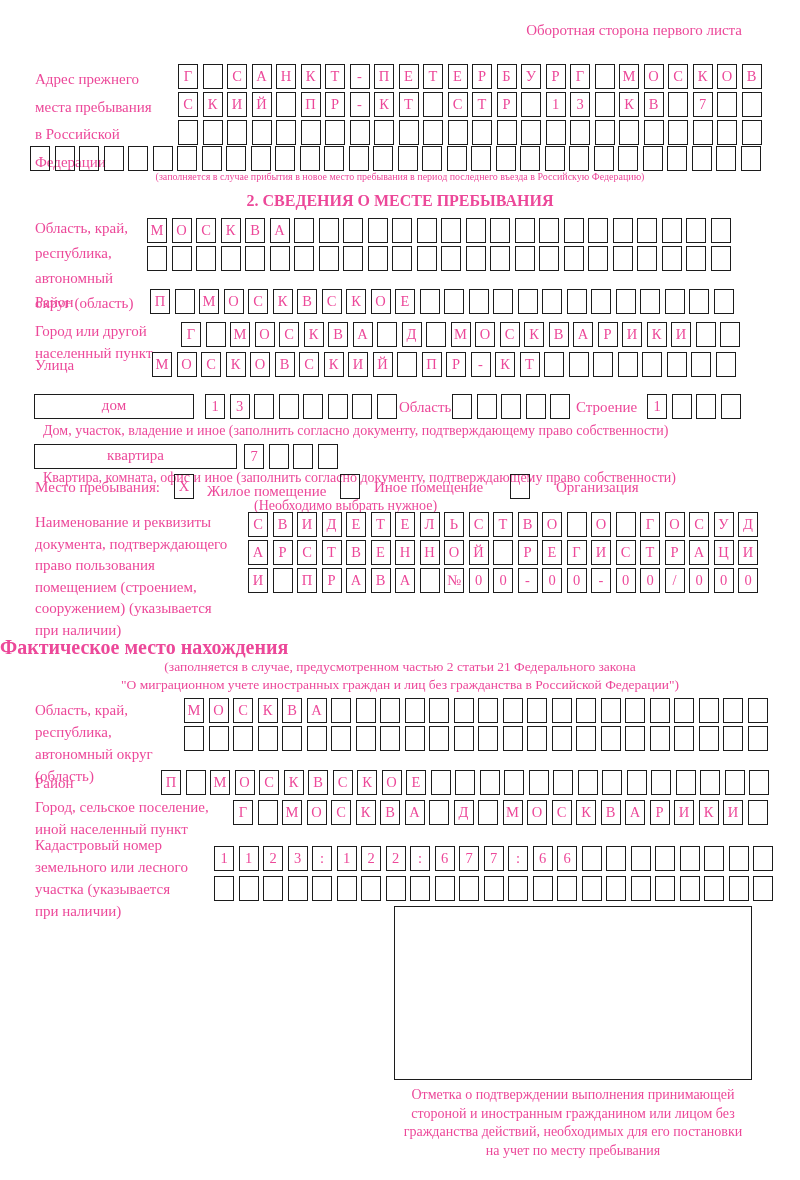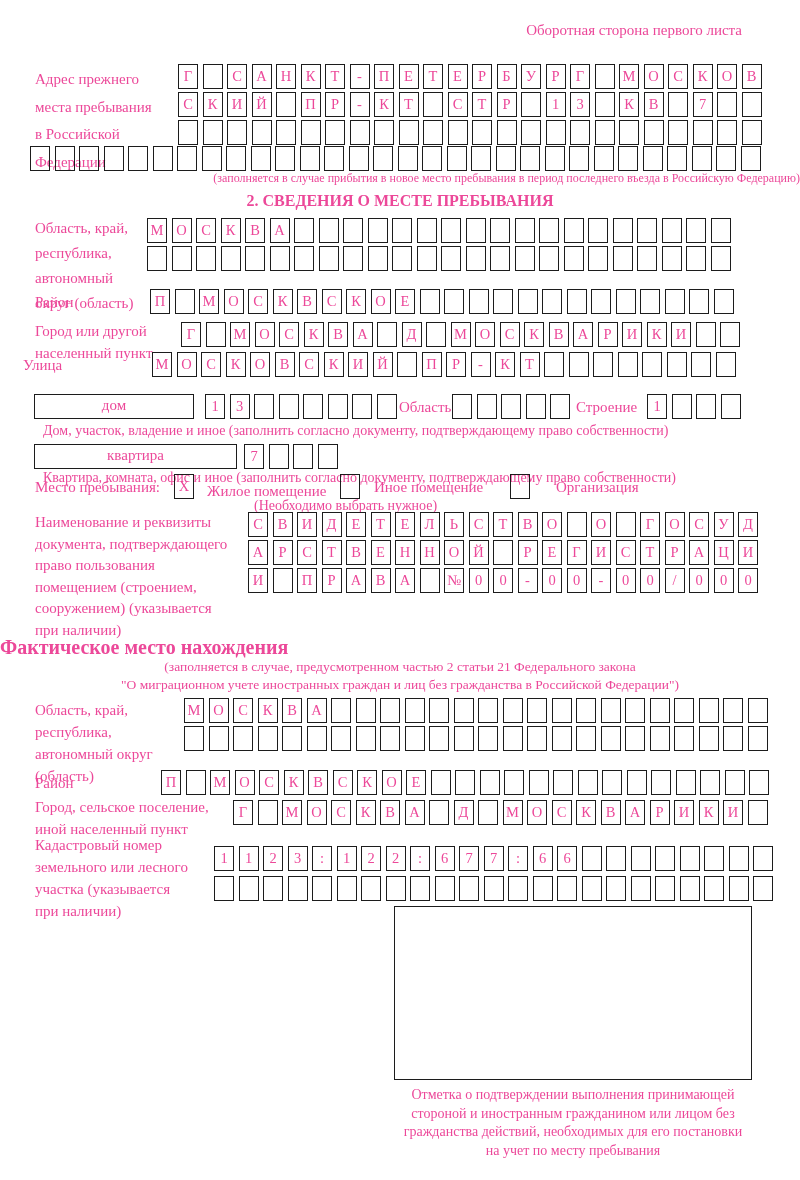--- a/index.html
+++ b/index.html
@@ -10,21 +10,21 @@
   .lh25{line-height:25px}
   .lh21{line-height:21.5px}
   .boxrow{position:absolute;display:flex;gap:4.5px;}
   .cell{flex:none;width:20px;height:25px;border:1.5px solid #1c1c1c;box-sizing:border-box;
         display:flex;align-items:center;justify-content:center;
         font-size:14.5px;font-family:"Liberation Serif","DejaVu Serif",serif;}
   .widebox{position:absolute;height:25px;border:1.5px solid #1c1c1c;box-sizing:border-box;
         text-align:center;font-size:15px;line-height:21px;}
   .cb{position:absolute;width:20px;height:25px;border:1.5px solid #1c1c1c;box-sizing:border-box;
         display:flex;align-items:center;justify-content:center;font-size:14.5px;}
-  .cnote{position:absolute;left:0;width:800px;text-align:right;font-size:12px;}
+  .cnote{position:absolute;left:0;width:800px;text-align:center;font-size:10px;}
   .cnote-sm{position:absolute;left:0;width:800px;text-align:center;font-size:13.5px;}
   .head{position:absolute;left:0;width:800px;text-align:center;font-weight:bold;font-size:16px;}
   .head2{position:absolute;left:0;width:800px;text-align:left;font-weight:bold;font-size:20px;}
   .corner{position:absolute;top:22px;right:58px;font-size:15px;}
   .smallcap{position:absolute;font-size:14px;margin-left:8px;}
   .stampbox{position:absolute;border:1.6px solid #1c1c1c;box-sizing:border-box;background:#fff;}
   .stampcap{position:absolute;text-align:center;font-size:14px;line-height:18.5px;white-space:pre-line;}
 </style>
 </head>
 <body>
@@ -257,21 +257,21 @@
       <span class="cell">В</span>
       <span class="cell">А</span>
       <span class="cell">Р</span>
       <span class="cell">И</span>
       <span class="cell">К</span>
       <span class="cell">И</span>
       <span class="cell"></span>
       <span class="cell"></span>
     </div>
 
-  <div class="lab" style="left:23px;top:354px;">Улица</div>
+  <div class="lab" style="left:35px;top:354px;">Улица</div>
   <div class="boxrow" style="left:152px;top:352px;">
       <span class="cell">М</span>
       <span class="cell">О</span>
       <span class="cell">С</span>
       <span class="cell">К</span>
       <span class="cell">О</span>
       <span class="cell">В</span>
       <span class="cell">С</span>
       <span class="cell">К</span>
       <span class="cell">И</span>

